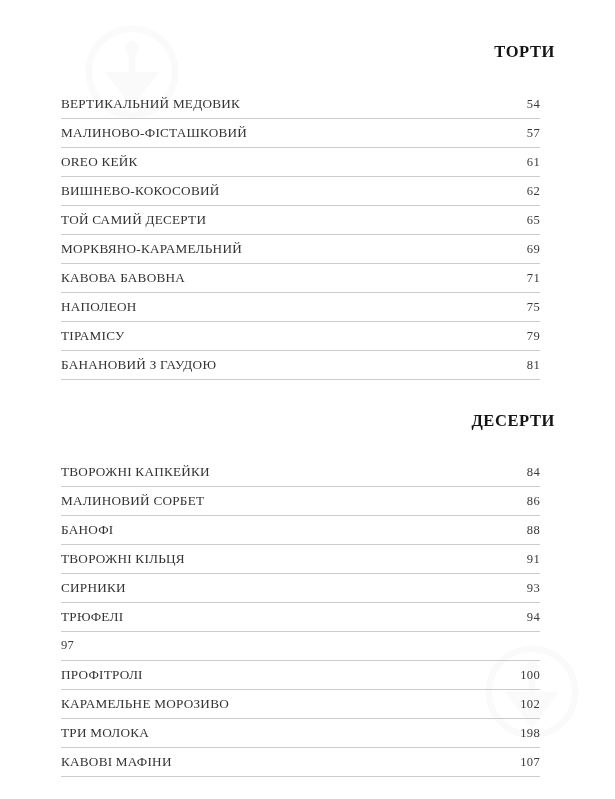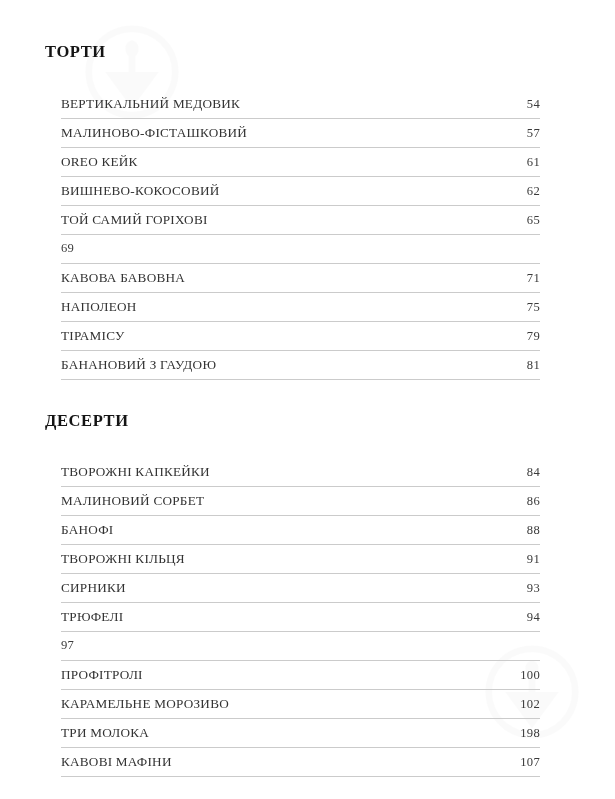--- a/index.html
+++ b/index.html
@@ -36,20 +36,21 @@
     z-index: 1;
     padding: 0 59px 0 45px;
     box-sizing: border-box;
   }
 
   .section { margin: 0; }
   .section-torty   { padding-top: 44px; }
   .section-deserty { padding-top: 17px; }
 
   .section-header {
+    text-align: right;
     font-weight: bold;
     font-size: 16.5px;
     letter-spacing: 0.6px;
     color: #141414;
     line-height: 1;
     padding-bottom: 13px;
     padding-right: 1px;
   }
 
   .toc-list {
@@ -120,24 +121,25 @@
       </li>
       <li class="toc-row">
         <span class="toc-title">OREO КЕЙК</span>
         <span class="toc-page">61</span>
       </li>
       <li class="toc-row">
         <span class="toc-title">ВИШНЕВО-КОКОСОВИЙ</span>
         <span class="toc-page">62</span>
       </li>
       <li class="toc-row">
-        <span class="toc-title">ТОЙ САМИЙ ГОРІХОВІ</span>
+        <span class="toc-title">ТОЙ САМИЙ ДЕСЕРТИ</span>
         <span class="toc-page">65</span>
       </li>
       <li class="toc-row">
+        <span class="toc-title">МОРКВЯНО-КАРАМЕЛЬНИЙ</span>
         <span class="toc-page">69</span>
       </li>
       <li class="toc-row">
         <span class="toc-title">КАВОВА БАВОВНА</span>
         <span class="toc-page">71</span>
       </li>
       <li class="toc-row">
         <span class="toc-title">НАПОЛЕОН</span>
         <span class="toc-page">75</span>
       </li>

